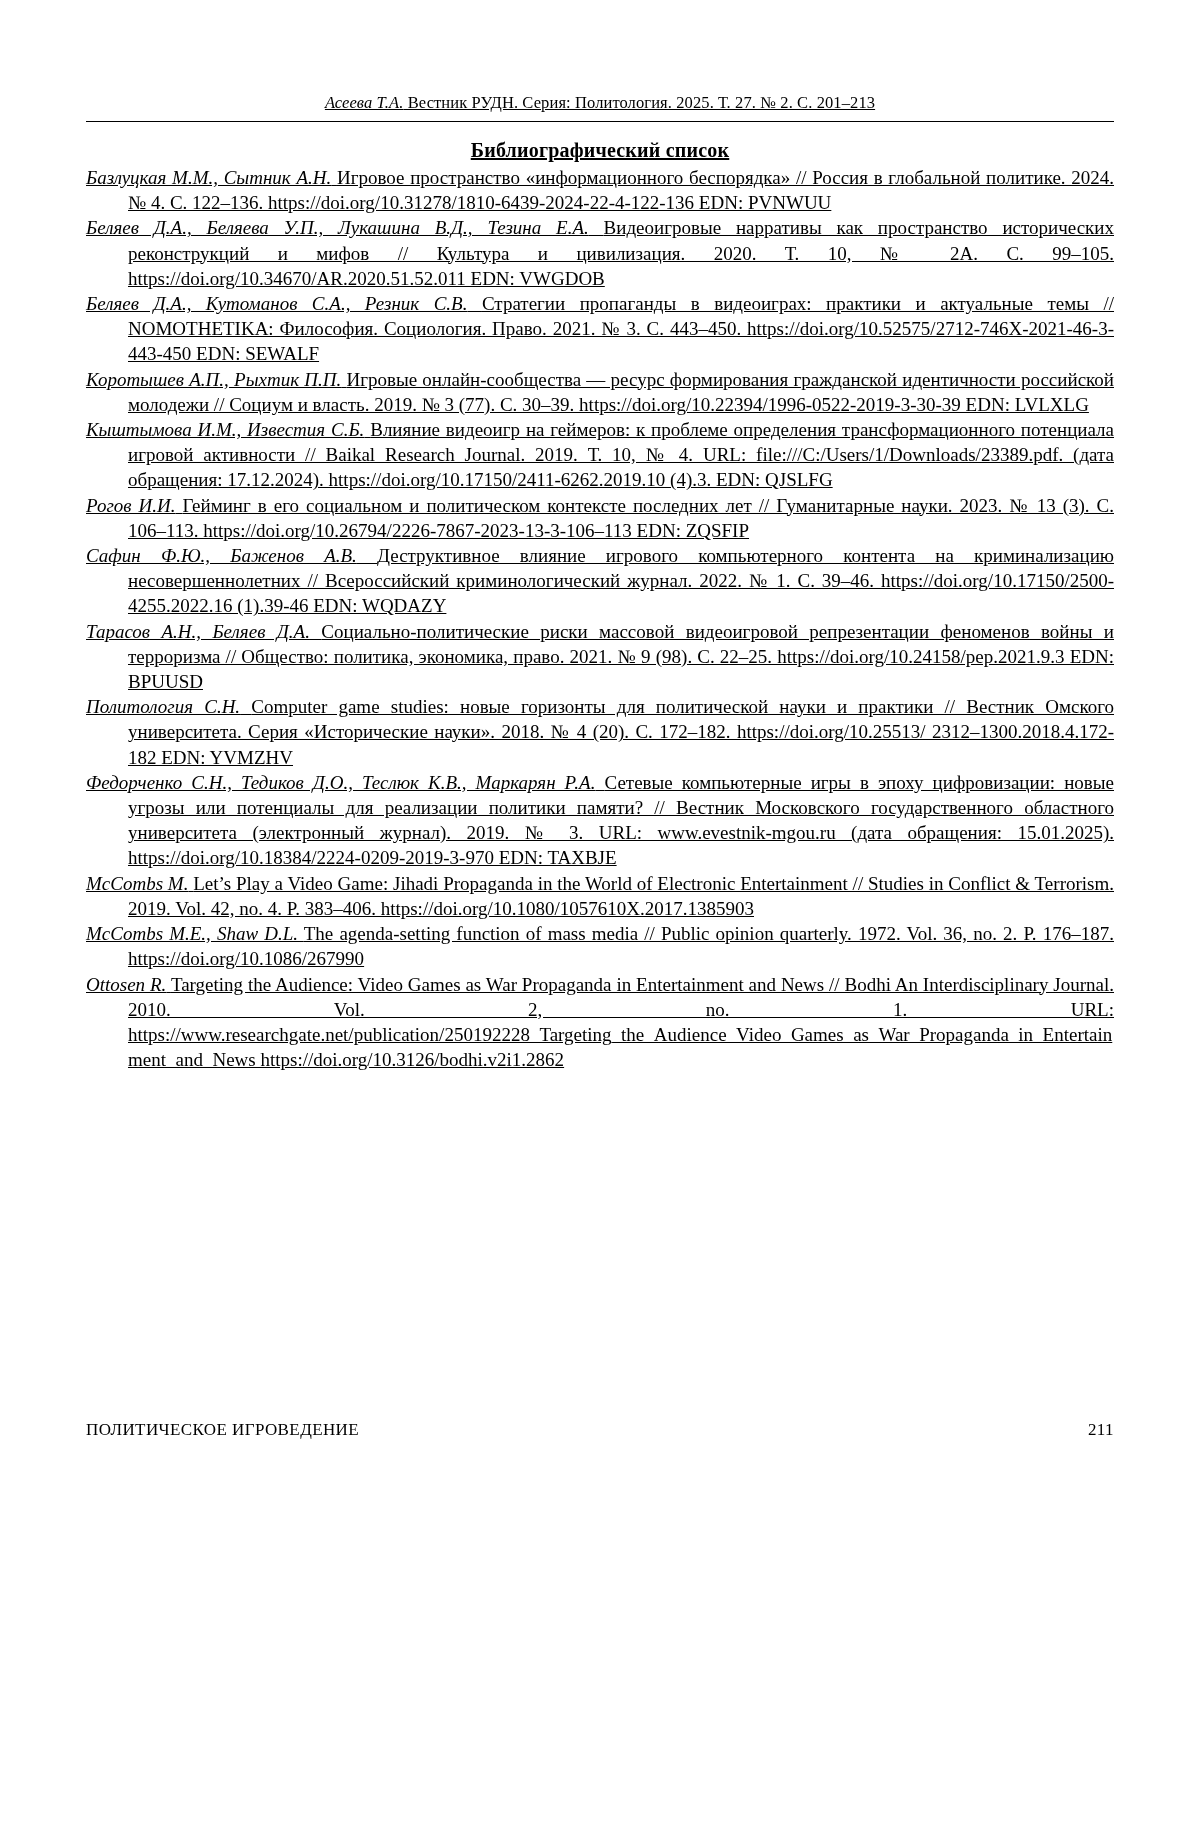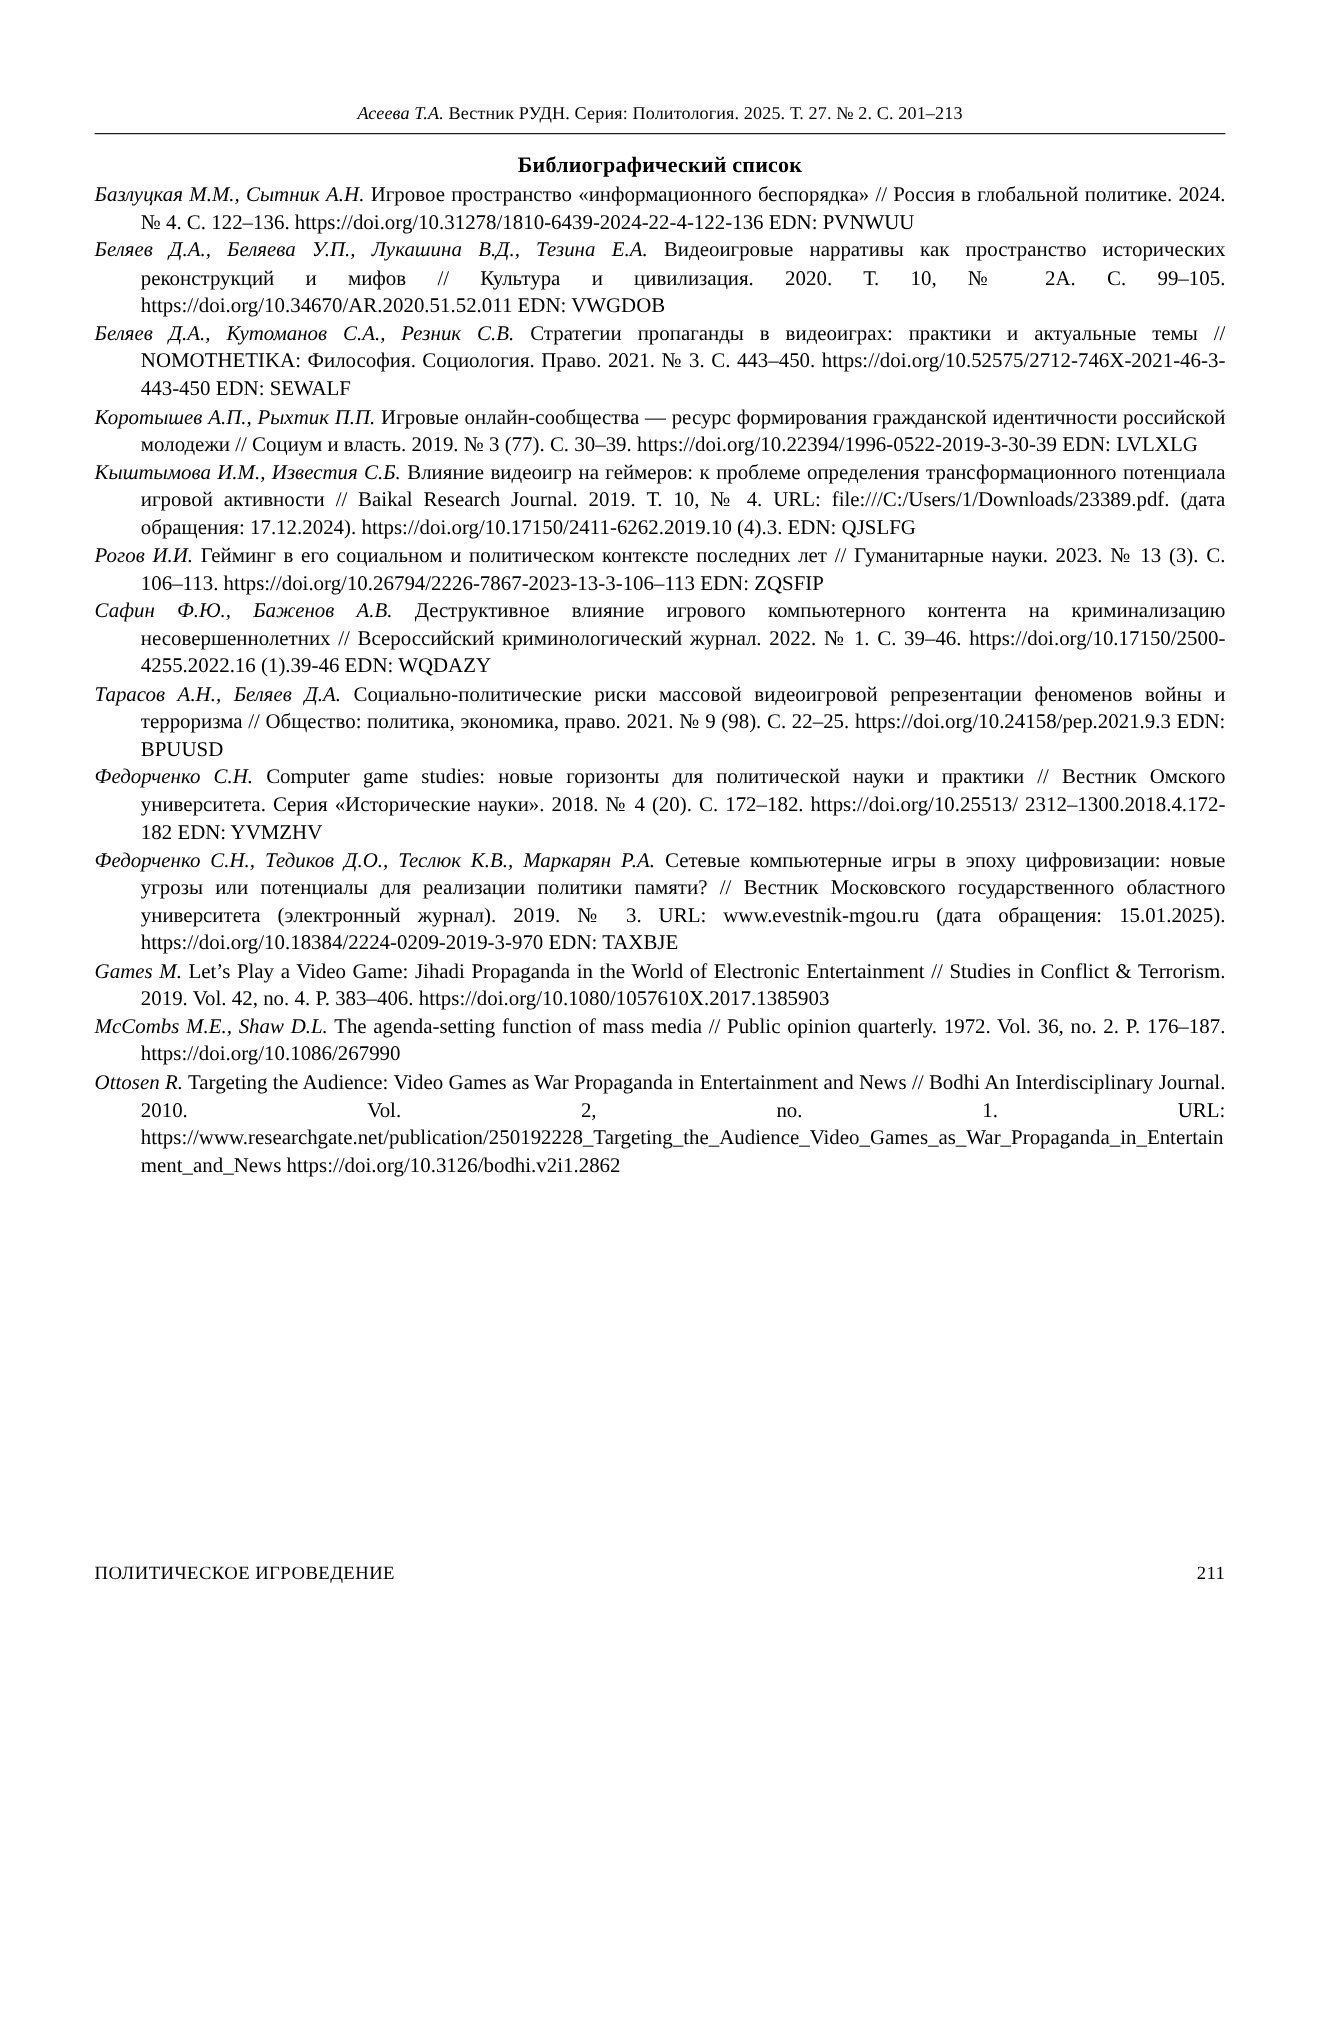--- a/index.html
+++ b/index.html
@@ -9,20 +9,21 @@
     height: 1834px;
     position: relative;
     font-family: "Liberation Serif", "DejaVu Serif", serif;
     color: #000;
     -webkit-font-smoothing: antialiased;
   }
   .page {
     position: absolute;
     inset: 0;
     padding: 92px 86px 0 86px;
+    text-decoration: underline;
   }
   .running-head {
     text-align: center;
     font-size: 16.5px;
     line-height: 22px;
     letter-spacing: 0.1px;
     padding-bottom: 7px;
   }
   .running-head .ital { font-style: italic; }
   .rule {
@@ -76,23 +77,23 @@
 
   <div class="references" id="refs">
       <p class="ref"><span class="ref-authors">Базлуцкая М.М., Сытник А.Н.</span> <span>Игровое пространство «информационного беспорядка» // Россия в глобальной политике. 2024. № 4. С. 122–136. https://doi.org/10.31278/1810-6439-2024-22-4-122-136 EDN: PVNWUU</span></p>
       <p class="ref"><span class="ref-authors">Беляев Д.А., Беляева У.П., Лукашина В.Д., Тезина Е.А.</span> <span>Видеоигровые нарративы как пространство исторических реконструкций и мифов // Культура и цивилизация. 2020. Т. 10, № 2А. С. 99–105. https://doi.org/10.34670/AR.2020.51.52.011 EDN: VWGDOB</span></p>
       <p class="ref"><span class="ref-authors">Беляев Д.А., Кутоманов С.А., Резник С.В.</span> <span>Стратегии пропаганды в видеоиграх: практики и актуальные темы // NOMOTHETIKA: Философия. Социология. Право. 2021. № 3. С. 443–450. https://doi.org/10.52575/2712-746X-2021-46-3-443-450 EDN: SEWALF</span></p>
       <p class="ref"><span class="ref-authors">Коротышев А.П., Рыхтик П.П.</span> <span>Игровые онлайн-сообщества — ресурс формирования гражданской идентичности российской молодежи // Социум и власть. 2019. № 3 (77). С. 30–39. https://doi.org/10.22394/1996-0522-2019-3-30-39 EDN: LVLXLG</span></p>
       <p class="ref"><span class="ref-authors">Кыштымова И.М., Известия С.Б.</span> <span>Влияние видеоигр на геймеров: к проблеме определения трансформационного потенциала игровой активности // Baikal Research Journal. 2019. Т. 10, № 4. URL: file:///C:/Users/1/Downloads/23389.pdf. (дата обращения: 17.12.2024). https://doi.org/10.17150/2411-6262.2019.10 (4).3. EDN: QJSLFG</span></p>
       <p class="ref"><span class="ref-authors">Рогов И.И.</span> <span>Гейминг в его социальном и политическом контексте последних лет // Гуманитарные науки. 2023. № 13 (3). С. 106–113. https://doi.org/10.26794/2226-7867-2023-13-3-106–113 EDN: ZQSFIP</span></p>
       <p class="ref"><span class="ref-authors">Сафин Ф.Ю., Баженов А.В.</span> <span>Деструктивное влияние игрового компьютерного контента на криминализацию несовершеннолетних // Всероссийский криминологический журнал. 2022. № 1. С. 39–46. https://doi.org/10.17150/2500-4255.2022.16 (1).39-46 EDN: WQDAZY</span></p>
       <p class="ref"><span class="ref-authors">Тарасов А.Н., Беляев Д.А.</span> <span>Социально-политические риски массовой видеоигровой репрезентации феноменов войны и терроризма // Общество: политика, экономика, право. 2021. № 9 (98). С. 22–25. https://doi.org/10.24158/pep.2021.9.3 EDN: BPUUSD</span></p>
-      <p class="ref"><span class="ref-authors">Федорченко С.Н.</span> <span>Computer game studies: новые горизонты для политической науки и практики // Вестник Омского университета. Серия «Исторические науки». 2018. № 4 (20). С. 172–182. https://doi.org/10.25513/ 2312–1300.2018.4.172-182 EDN: YVMZHV</span></p>
+      <p class="ref"><span class="ref-authors">Политология С.Н.</span> <span>Computer game studies: новые горизонты для политической науки и практики // Вестник Омского университета. Серия «Исторические науки». 2018. № 4 (20). С. 172–182. https://doi.org/10.25513/ 2312–1300.2018.4.172-182 EDN: YVMZHV</span></p>
       <p class="ref"><span class="ref-authors">Федорченко С.Н., Тедиков Д.О., Теслюк К.В., Маркарян Р.А.</span> <span>Сетевые компьютерные игры в эпоху цифровизации: новые угрозы или потенциалы для реализации политики памяти? // Вестник Московского государственного областного университета (электронный журнал). 2019. № 3. URL: www.evestnik-mgou.ru (дата обращения: 15.01.2025). https://doi.org/10.18384/2224-0209-2019-3-970 EDN: TAXBJE</span></p>
-      <p class="ref"><span class="ref-authors">Games M.</span> <span>Let’s Play a Video Game: Jihadi Propaganda in the World of Electronic Entertainment // Studies in Conflict &amp; Terrorism. 2019. Vol. 42, no. 4. P. 383–406. https://doi.org/10.1080/1057610X.2017.1385903</span></p>
+      <p class="ref"><span class="ref-authors">McCombs M.</span> <span>Let’s Play a Video Game: Jihadi Propaganda in the World of Electronic Entertainment // Studies in Conflict &amp; Terrorism. 2019. Vol. 42, no. 4. P. 383–406. https://doi.org/10.1080/1057610X.2017.1385903</span></p>
       <p class="ref"><span class="ref-authors">McCombs M.E., Shaw D.L.</span> <span>The agenda-setting function of mass media // Public opinion quarterly. 1972. Vol. 36, no. 2. P. 176–187. https://doi.org/10.1086/267990</span></p>
       <p class="ref"><span class="ref-authors">Ottosen R.</span> <span>Targeting the Audience: Video Games as War Propaganda in Entertainment and News // Bodhi An Interdisciplinary Journal. 2010. Vol. 2, no. 1. URL: https://www.researchgate.net/publication/250192228_Targeting_the_Audience_Video_Games_as_War_Propaganda_in_Entertainment_and_News https://doi.org/10.3126/bodhi.v2i1.2862</span></p>
     </div>
 
   <footer class="page-footer">
     <span>ПОЛИТИЧЕСКОЕ ИГРОВЕДЕНИЕ</span>
     <span>211</span>
   </footer>
 
 </div>

